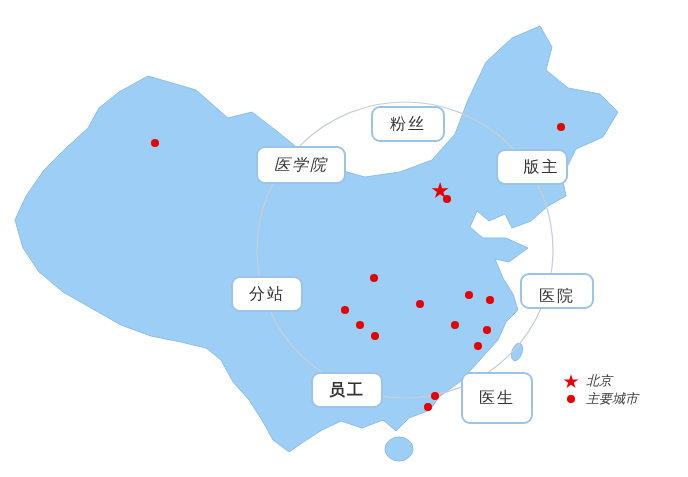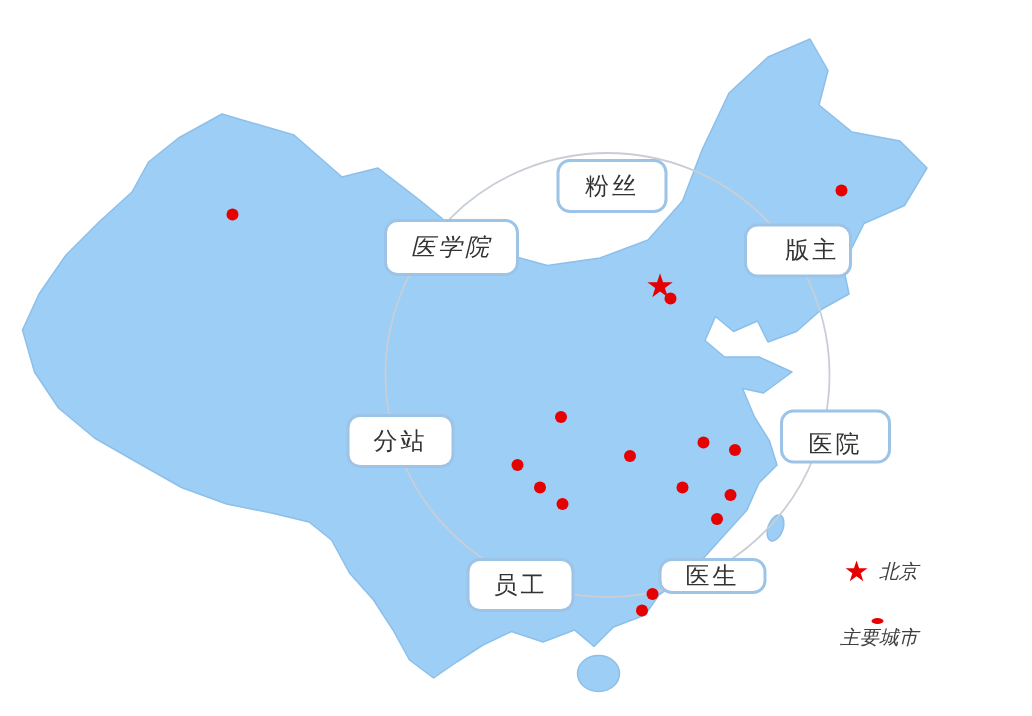--- a/index.html
+++ b/index.html
@@ -32,29 +32,29 @@
     display:flex; align-items:center; justify-content:center;
     font-size:16px; color:#333333;
     letter-spacing:2px;
     box-sizing:border-box;
   }
   .node-fans          { left:371px; top:95px;  width:74px; height:36px;margin-top:11px; }
   .node-medical-school{ left:256px; top:146px; width:90px; height:38px;font-style:italic; }
   .node-moderator     { left:496px; top:149px; width:72px; height:36px;padding-left:19px; }
   .node-branch        { left:231px; top:276px; width:72px; height:36px; }
   .node-hospital      { left:520px; top:273px; width:74px; height:36px;align-items:flex-end; }
-  .node-staff         { left:311px; top:372px; width:72px; height:36px; }
-  .node-doctor        { left:439px; top:372px; width:72px; height:24px;justify-content:center; }
+  .node-staff         { left:311px; top:372px; width:72px; height:36px;font-weight:bold; }
+  .node-doctor        { left:461px; top:372px; width:72px; height:52px;justify-content:center; }
   .legend-row {
     position:absolute;
     display:flex; align-items:center;
     height:22px;
   }
   .legend-beijing { left:558px; top:370px; }
-  .legend-city    { left:558px; top:412px;flex-direction:column; }
+  .legend-city    { left:558px; top:388px; }
   .legend-star { font-size:19px; line-height:1; width:26px; text-align:center; }
   .legend-dot  {
     width:8px; height:8px; border-radius:50%;
     margin:0 9px;
   }
   .legend-label { font-size:13px; color:#404040; margin-left:2px;font-style:italic; }
 </style>
 </head>
 <body>
 

